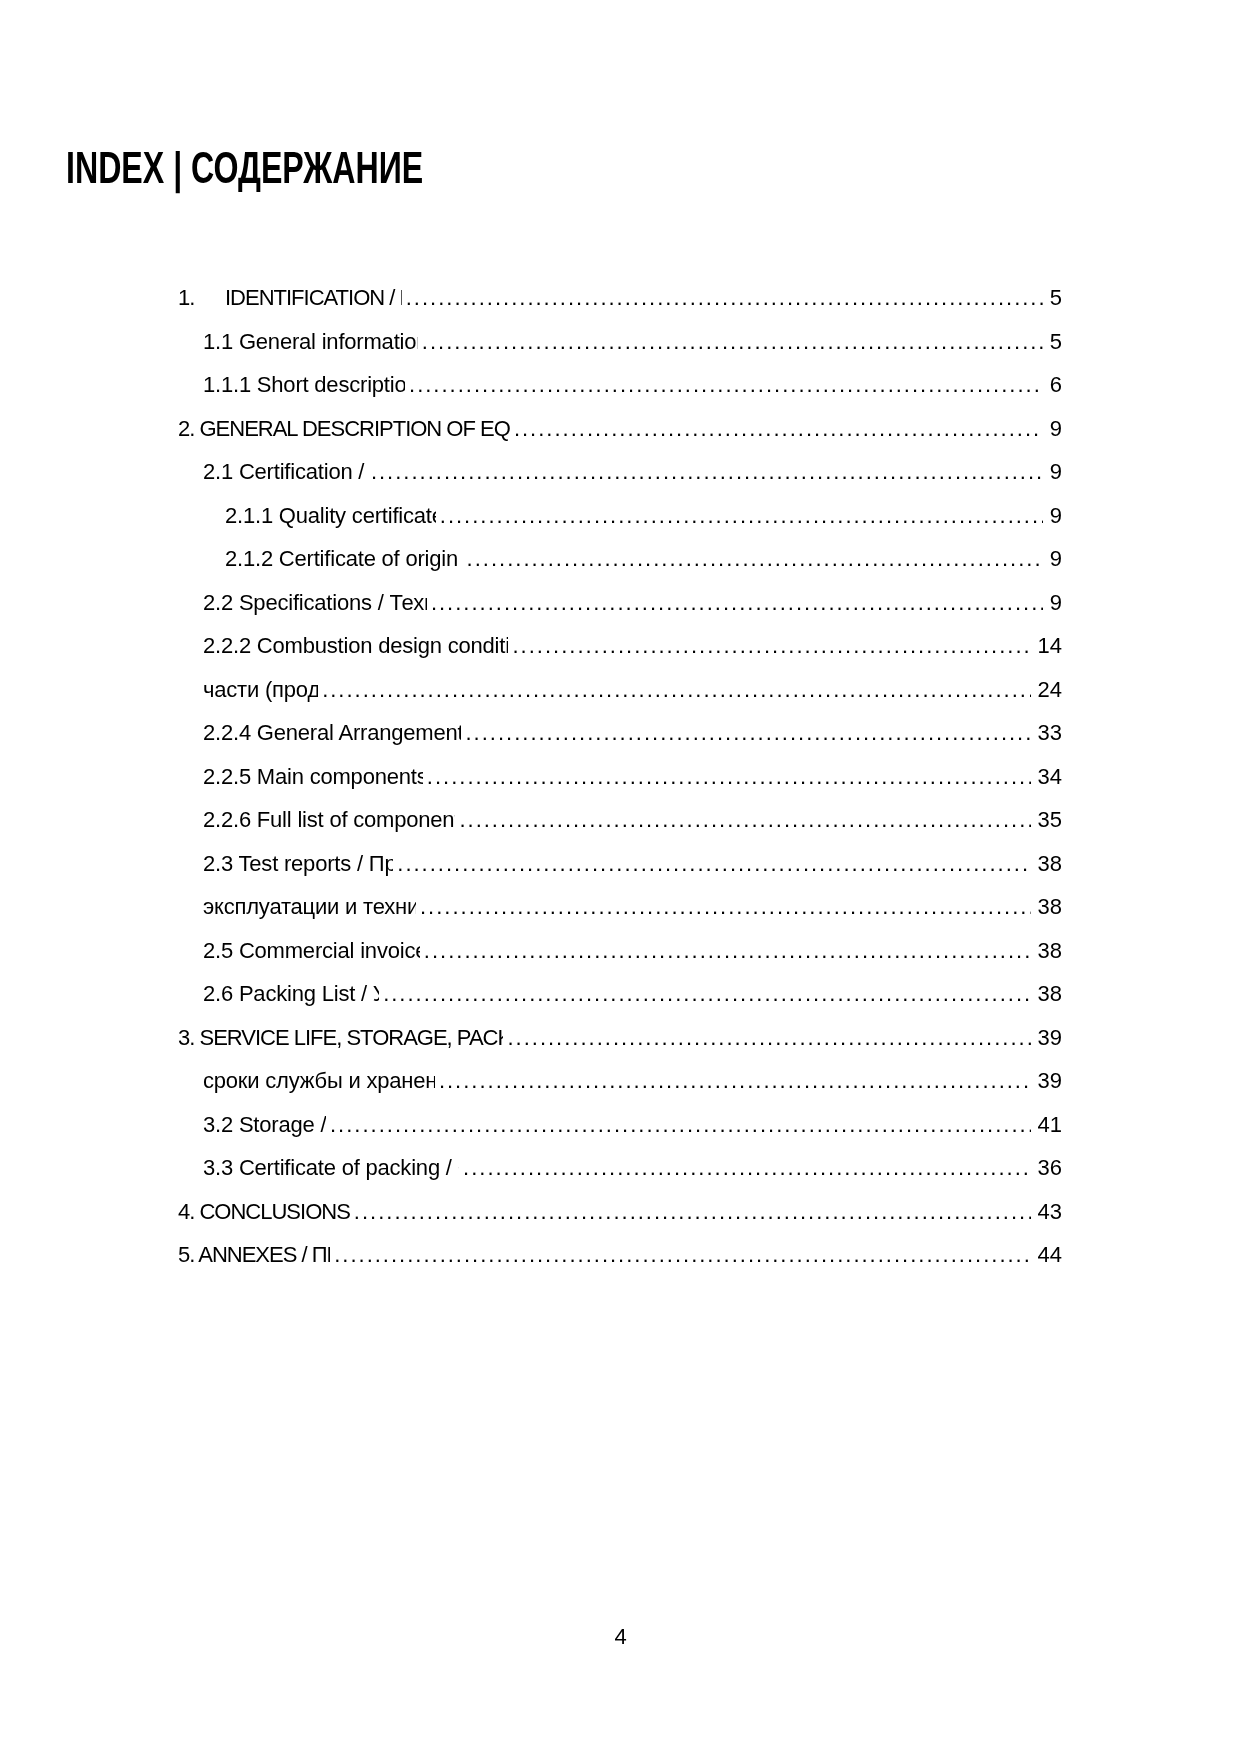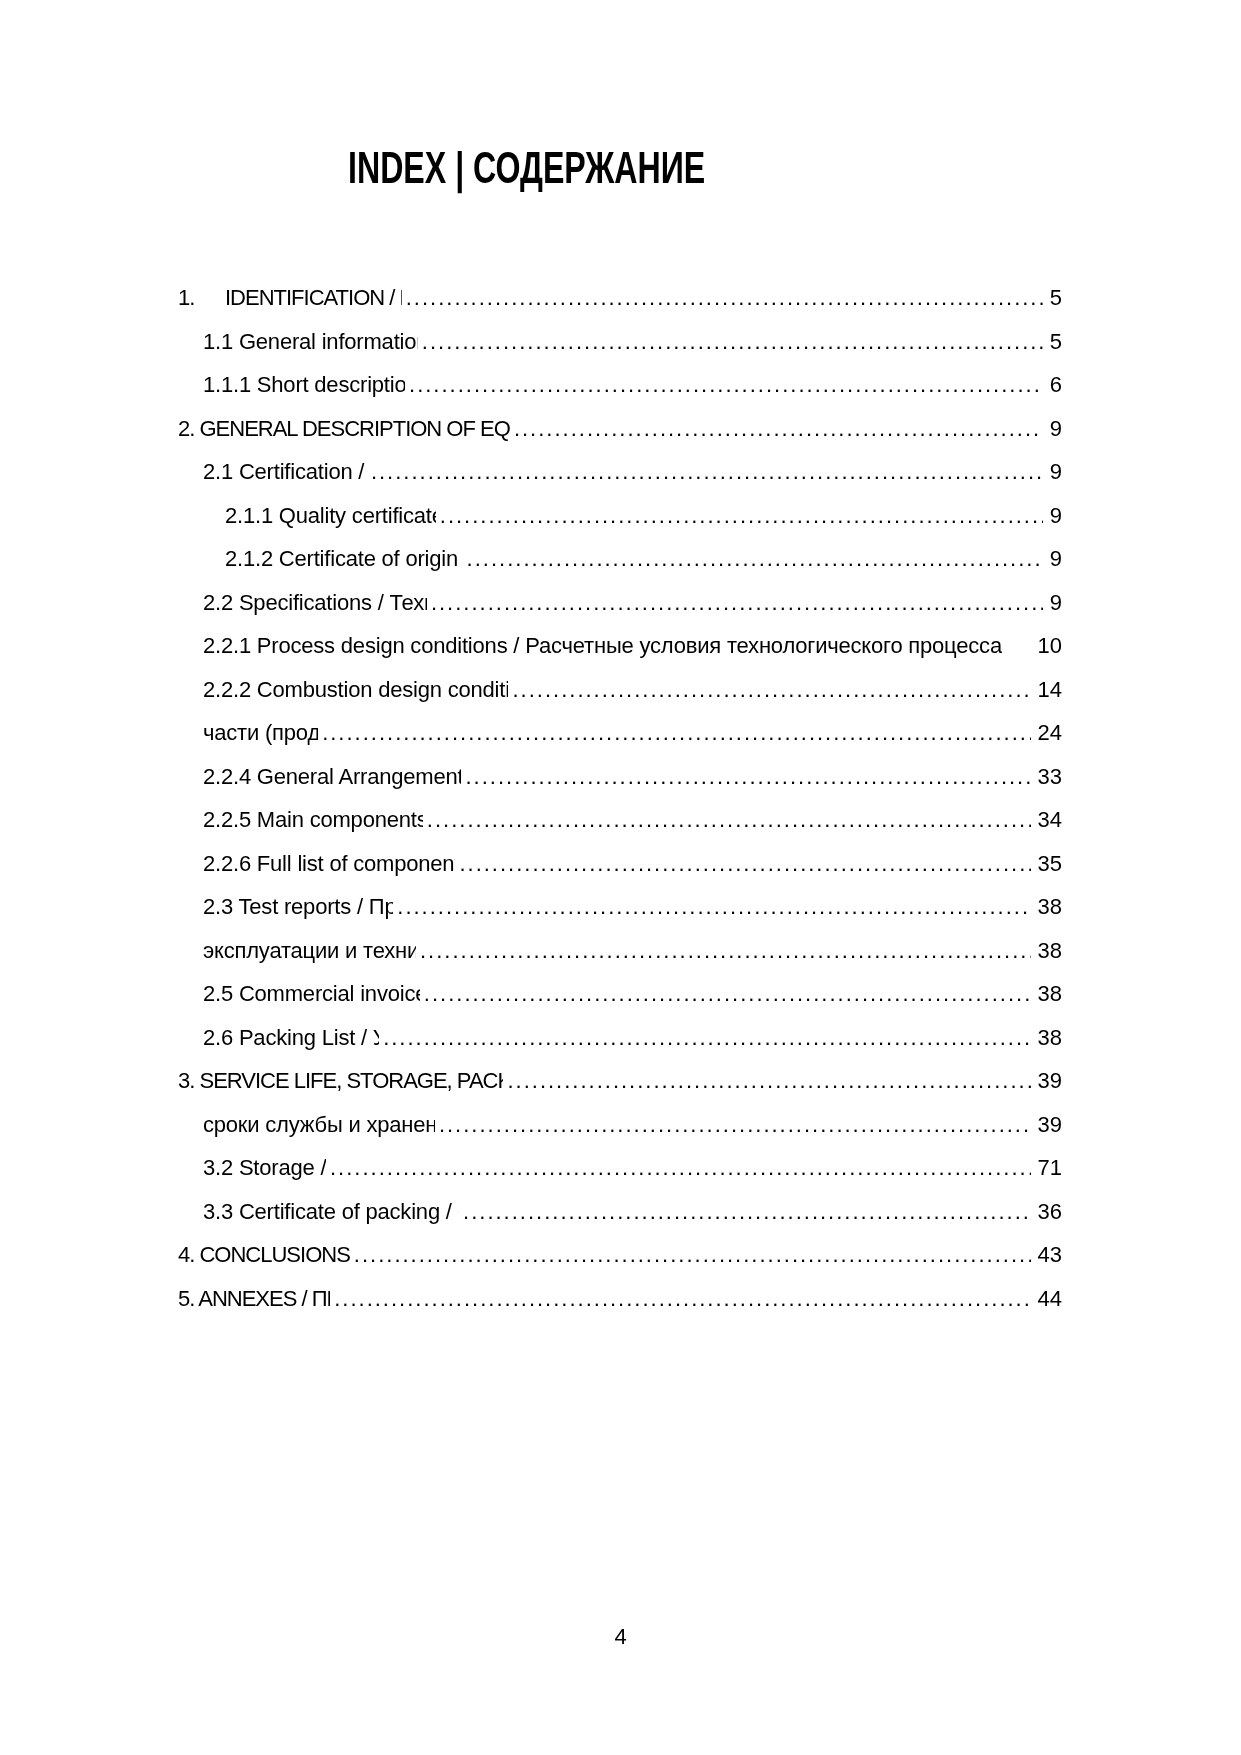--- a/index.html
+++ b/index.html
@@ -19,21 +19,20 @@
     position: absolute;
     inset: 0;
     background: #ffffff;
   }
   
   .title-wrap {
     position: absolute;
     top: 138px;
     left: 0;
     width: 1054px;
-    text-align: center;
     line-height: 60px;
     height: 60px;
   }
   .title-inner {
     display: inline-block;
     font-size: 44px;
     font-weight: bold;
     letter-spacing: 0px;
     transform: scaleX(0.73);
     transform-origin: center center;
@@ -131,23 +130,20 @@
       <div class="entry lvl2">
         <div class="line"><span class="txt">2.1.1 Quality certificate / Сертификат качества</span><span class="leader"></span><span class="pg">9</span></div>
       </div>
       <div class="entry lvl2">
         <div class="line"><span class="txt">2.1.2 Certificate of origin / Сертификат происхождения</span><span class="leader"></span><span class="pg">9</span></div>
       </div>
       <div class="entry lvl1">
         <div class="line"><span class="txt">2.2 Specifications / Технические характеристики</span><span class="leader"></span><span class="pg">9</span></div>
       </div>
       <div class="entry lvl1">
-        <div class="line"><span class="txt">2.2.1 Process design conditions / Расчетные условия технологического процесса</span><span class="leader nodots"></span><span class="pg">10</span></div>
-      </div>
-      <div class="entry lvl1">
         <div class="line"><span class="txt">2.2.2 Combustion design conditions /Расчетные параметры сжигания топлива</span><span class="leader"></span><span class="pg">14</span></div>
       </div>
       <div class="entry lvl1">
         <div class="line"><span class="txt">части (продолжение)</span><span class="leader"></span><span class="pg">24</span></div>
       </div>
       <div class="entry lvl1">
         <div class="line"><span class="txt">2.2.4 General Arrangement Drawings / Чертежи общего вида</span><span class="leader"></span><span class="pg">33</span></div>
       </div>
       <div class="entry lvl1">
         <div class="line"><span class="txt">2.2.5 Main components / Основные компоненты</span><span class="leader"></span><span class="pg">34</span></div>
@@ -167,21 +163,21 @@
       <div class="entry lvl1">
         <div class="line"><span class="txt">2.6 Packing List / Упаковочный лист</span><span class="leader"></span><span class="pg">38</span></div>
       </div>
       <div class="entry lvl0">
         <div class="line"><span class="txt">3. SERVICE LIFE, STORAGE, PACKAGING / СРОК СЛУЖБЫ, ХРАНЕНИЕ, УПАКОВКА</span><span class="leader"></span><span class="pg">39</span></div>
       </div>
       <div class="entry lvl1">
         <div class="line"><span class="txt">сроки службы и хранения и гарантии изготовителя</span><span class="leader"></span><span class="pg">39</span></div>
       </div>
       <div class="entry lvl1">
-        <div class="line"><span class="txt">3.2 Storage / Хранение</span><span class="leader"></span><span class="pg">71</span></div>
+        <div class="line"><span class="txt">3.2 Storage / Хранение</span><span class="leader"></span><span class="pg">41</span></div>
       </div>
       <div class="entry lvl1">
         <div class="line"><span class="txt">3.3 Certificate of packing / Свидетельство об упаковывании</span><span class="leader"></span><span class="pg">36</span></div>
       </div>
       <div class="entry lvl0">
         <div class="line"><span class="txt">4. CONCLUSIONS / ЗАКЛЮЧЕНИЕ</span><span class="leader"></span><span class="pg">43</span></div>
       </div>
       <div class="entry lvl0">
         <div class="line"><span class="txt">5. ANNEXES / ПРИЛОЖЕНИЯ</span><span class="leader"></span><span class="pg">44</span></div>
       </div>

